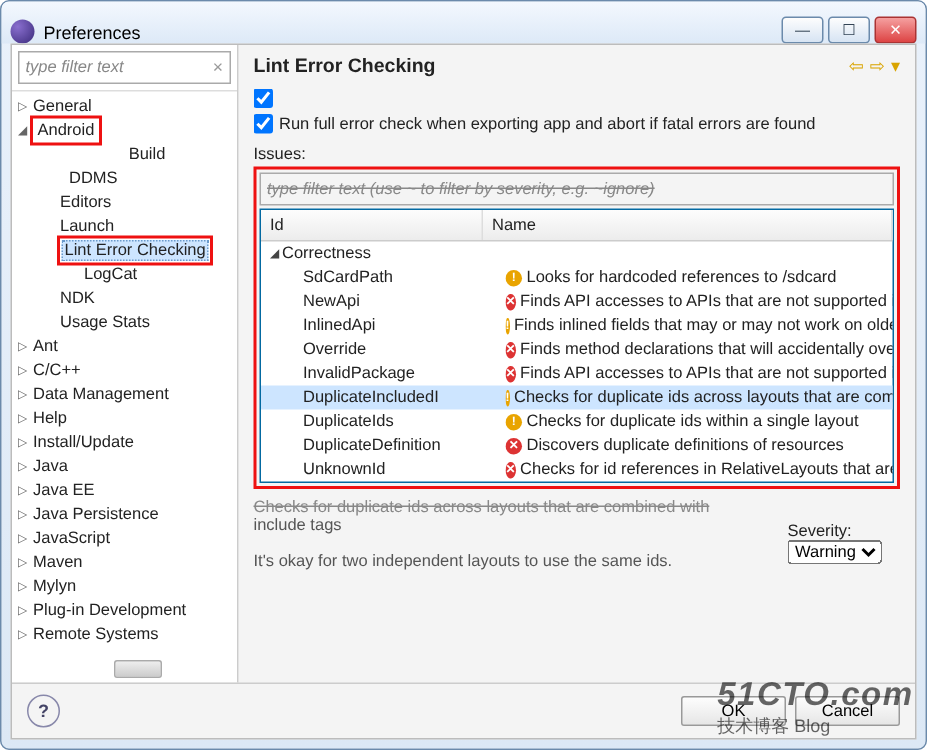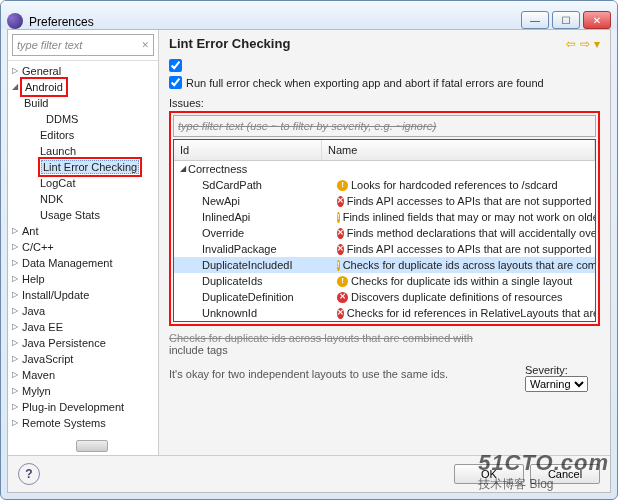--- a/index.html
+++ b/index.html
@@ -39,21 +39,21 @@
 .row .rid{width:135px;padding-left:6px;overflow:hidden;white-space:nowrap}
 .row .rname{flex:1;display:flex;align-items:center;gap:3px;overflow:hidden;white-space:nowrap}
 .row.sel{background:#cde5ff}
 .grp{display:flex;height:16px;line-height:16px;padding-left:4px;font-weight:normal}
 .grp .tri{color:#444}
 .ic{width:11px;height:11px;border-radius:50%;display:inline-flex;align-items:center;justify-content:center;font-size:8px;font-weight:bold;color:#fff}
 .ic.err{background:#d33}
 .ic.warn{background:#e9a400;color:#fff}
 .desc{margin-top:6px;color:#555}
 .desc .strike{text-decoration:line-through;color:#888}
-.sev{position:absolute;right:22px;bottom:100px;font-size:11px}
+.sev{position:absolute;right:22px;bottom:116px;font-size:11px}
 .sev select{font-size:11px}
 .btnrow{display:flex;justify-content:flex-end;gap:4px;margin-top:auto;padding-top:6px}
 .btn{border:1px solid #999;background:linear-gradient(#fdfdfd,#e6e6e6);padding:3px 10px;font-size:11px;border-radius:2px}
 .bottombar{position:absolute;left:0;right:0;bottom:0;height:36px;border-top:1px solid #ccc;display:flex;align-items:center;padding:0 10px;background:#f4f4f4}
 .help{width:20px;height:20px;border:1px solid #88a;border-radius:50%;color:#446;display:flex;align-items:center;justify-content:center;font-weight:bold;font-size:12px}
 .watermark{position:absolute;right:8px;bottom:6px;text-align:left;pointer-events:none}
 .watermark .big{font-size:22px;font-weight:bold;font-style:italic;color:rgba(0,0,0,.6);letter-spacing:1px}
 .watermark .small{font-size:12px;color:rgba(0,0,0,.6)}
 .scroll-knob{position:absolute;left:68px;width:30px;height:10px;bottom:40px;background:linear-gradient(#eee,#ccc);border:1px solid #aaa;border-radius:2px}
 </style>
@@ -80,36 +80,36 @@
       <div class="tree">
         <div class="node">
             <span class="tri">▷</span>
             <span class="nlabel">General</span>
           </div>
         <div class="node">
             <span class="tri">◢</span>
             <span class="box-red"><span class="nlabel">Android</span></span>
           </div>
         <div id="android-children">
-            <div class="node" style="padding-left: 14px;">
+            <div class="node" style="padding-left: 30px; justify-content: center;">
               <span class="nlabel">Build</span>
             </div>
             <div class="node" style="padding-left: 36px; text-align: right;">
               <span class="nlabel">DDMS</span>
             </div>
             <div class="node" style="padding-left: 30px;">
               <span class="nlabel">Editors</span>
             </div>
             <div class="node" style="padding-left: 30px;">
               <span class="nlabel">Launch</span>
             </div>
             <div class="node sel" style="padding-left: 30px;">
               <span class="box-red"><span class="nlabel">Lint Error Checking</span></span>
             </div>
-            <div class="node" style="padding-left: 30px;">
+            <div class="node" style="padding-left: 30px; margin-left: 16px;">
               <span class="nlabel">LogCat</span>
             </div>
             <div class="node" style="padding-left: 30px;">
               <span class="nlabel">NDK</span>
             </div>
             <div class="node" style="padding-left: 30px;">
               <span class="nlabel">Usage Stats</span>
             </div>
           </div>
         <div id="other-nodes">

